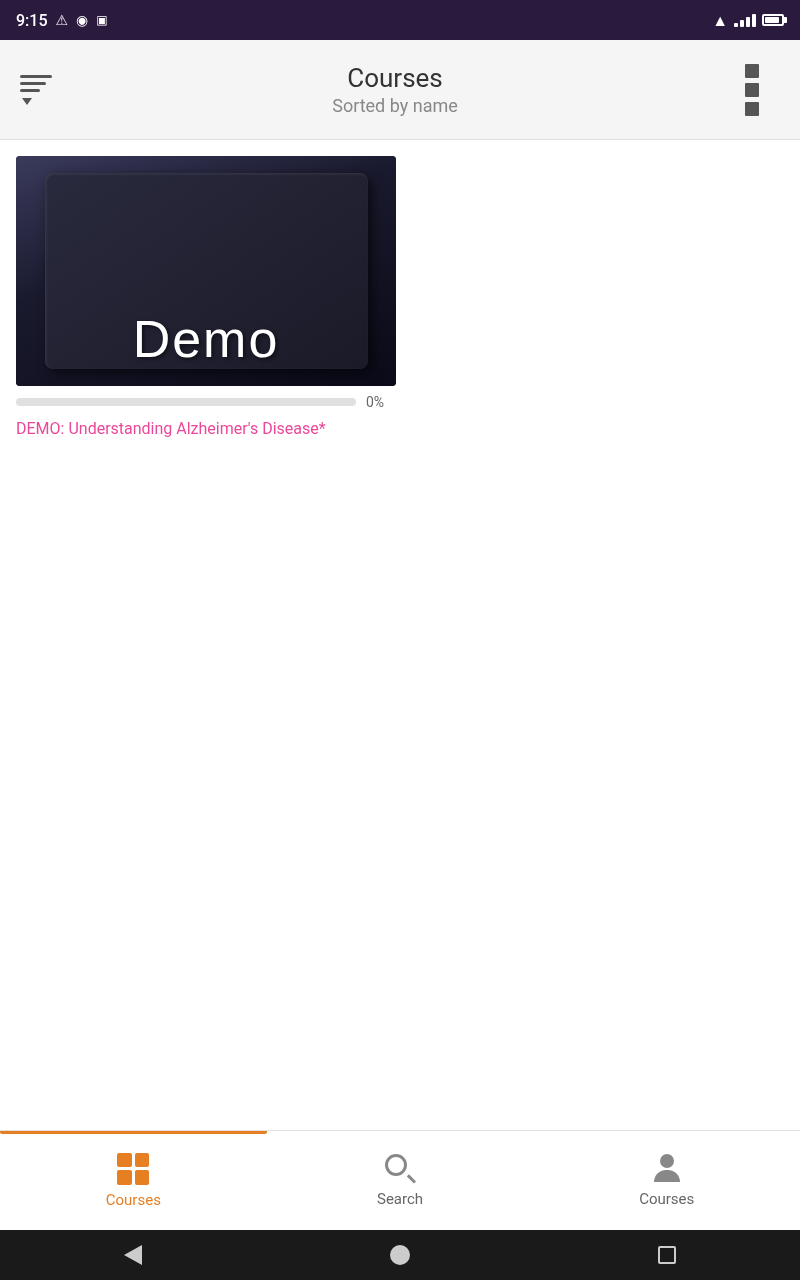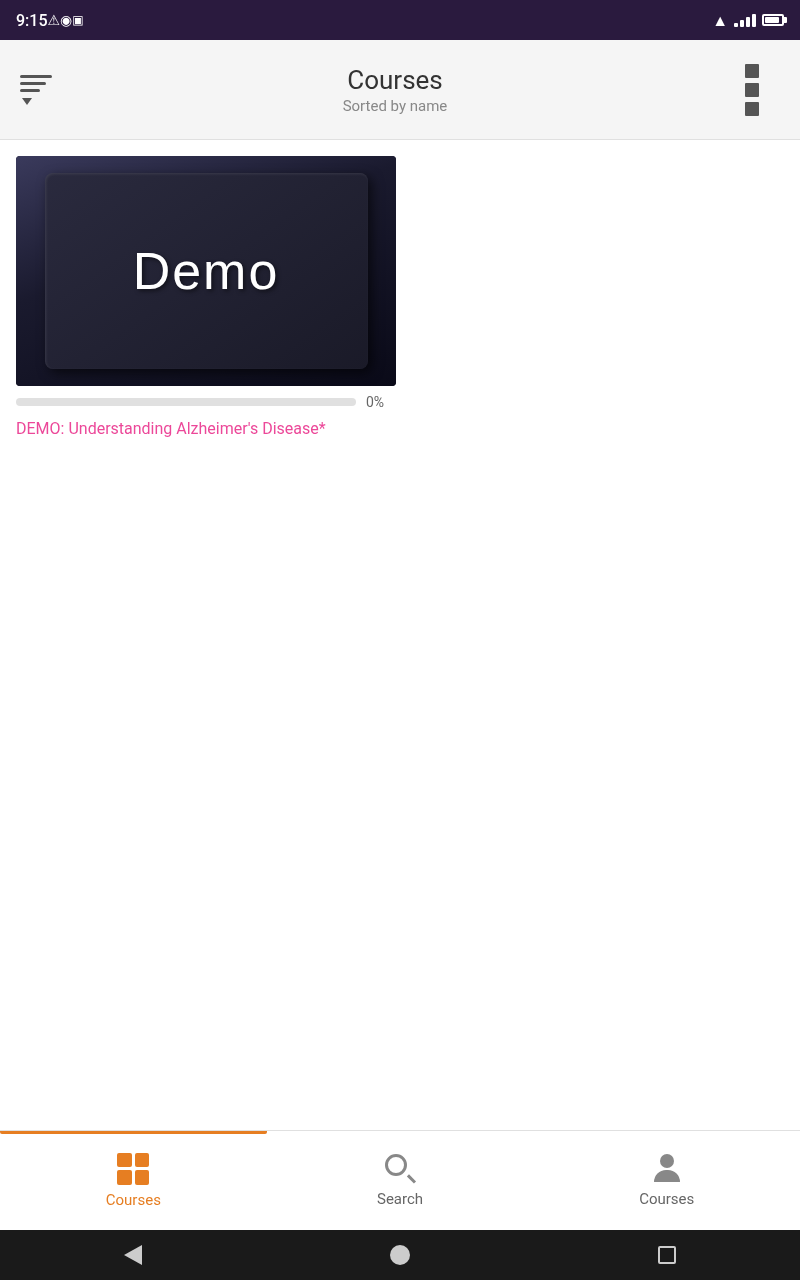--- a/index.html
+++ b/index.html
@@ -21,20 +21,21 @@
       display: flex;
       align-items: center;
       justify-content: space-between;
       padding: 0 16px;
       color: white;
       font-size: 15px;
     }
     .status-bar-left {
       display: flex;
       align-items: center;
+      gap: 8px;
     }
     .status-bar-right {
       display: flex;
       align-items: center;
       gap: 6px;
     }
     .status-time {
       font-size: 16px;
       font-weight: 500;
     }
@@ -80,21 +81,21 @@
     .app-bar-title-section {
       text-align: center;
       flex: 1;
     }
     .app-bar-title {
       font-size: 26px;
       color: #333;
       font-weight: 400;
     }
     .app-bar-subtitle {
-      font-size: 15px;
+      font-size: 18px;
       color: #888;
       margin-top: 2px;
     }
 
     
     .list-icon {
       display: flex;
       flex-direction: column;
       gap: 5px;
       justify-content: center;
@@ -151,21 +152,21 @@
       justify-content: center;
     }
 
     
     .demo-key {
       width: 85%;
       height: 85%;
       background: linear-gradient(145deg, #2a2a3e, #1a1a28);
       border-radius: 8px;
       display: flex;
-      align-items: center;
+      align-items: flex-end;
       justify-content: center;
       box-shadow: 4px 4px 12px rgba(0,0,0,0.6), inset 1px 1px 3px rgba(255,255,255,0.1);
       position: relative;
     }
 
     .demo-key-text {
       color: white;
       font-size: 52px;
       font-weight: 300;
       letter-spacing: 2px;

